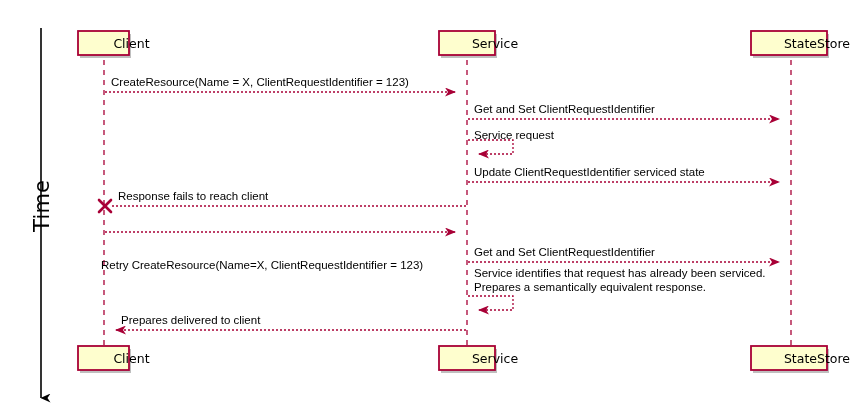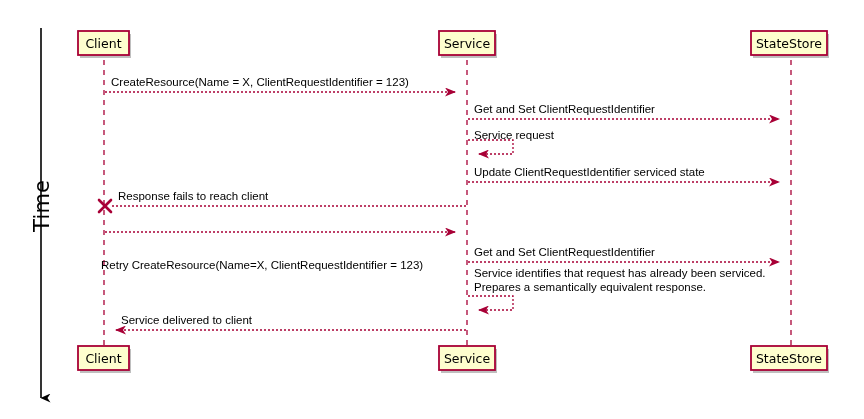--- a/index.html
+++ b/index.html
@@ -24,20 +24,21 @@
     color: #000000;
     white-space: nowrap;
     line-height: 13.5px;
   }
   .participant-label {
     position: absolute;
     font-size: 12.5px;
     color: #000000;
     white-space: nowrap;
     text-align: center;
+    padding-left: 28px;
   }
   .time-label {
     position: absolute;
     font-size: 21px;
     color: #000000;
     transform: rotate(-90deg);
     transform-origin: left top;
     white-space: nowrap;
     letter-spacing: 0.2px;
   }
@@ -139,15 +140,15 @@
 
   <div class="label" style="left:118px; top:190px;">Response fails to reach client</div>
 
   <div class="label" style="left:101px; top:216px;margin-top:43px;">Retry CreateResource(Name=X, ClientRequestIdentifier = 123)</div>
 
   <div class="label" style="left:474px; top:246px;">Get and Set ClientRequestIdentifier</div>
 
   <div class="label" style="left:474px; top:281px;">Prepares a semantically equivalent response.</div>
   <div class="label" style="left:474px; top:267px;">Service identifies that request has already been serviced.</div>
 
-  <div class="label" style="left:121px; top:314px;">Service delivered to client</div>
+  <div class="label" style="left:121px; top:314px;">Prepares delivered to client</div>
 
 </div>
 
 </body></html>

